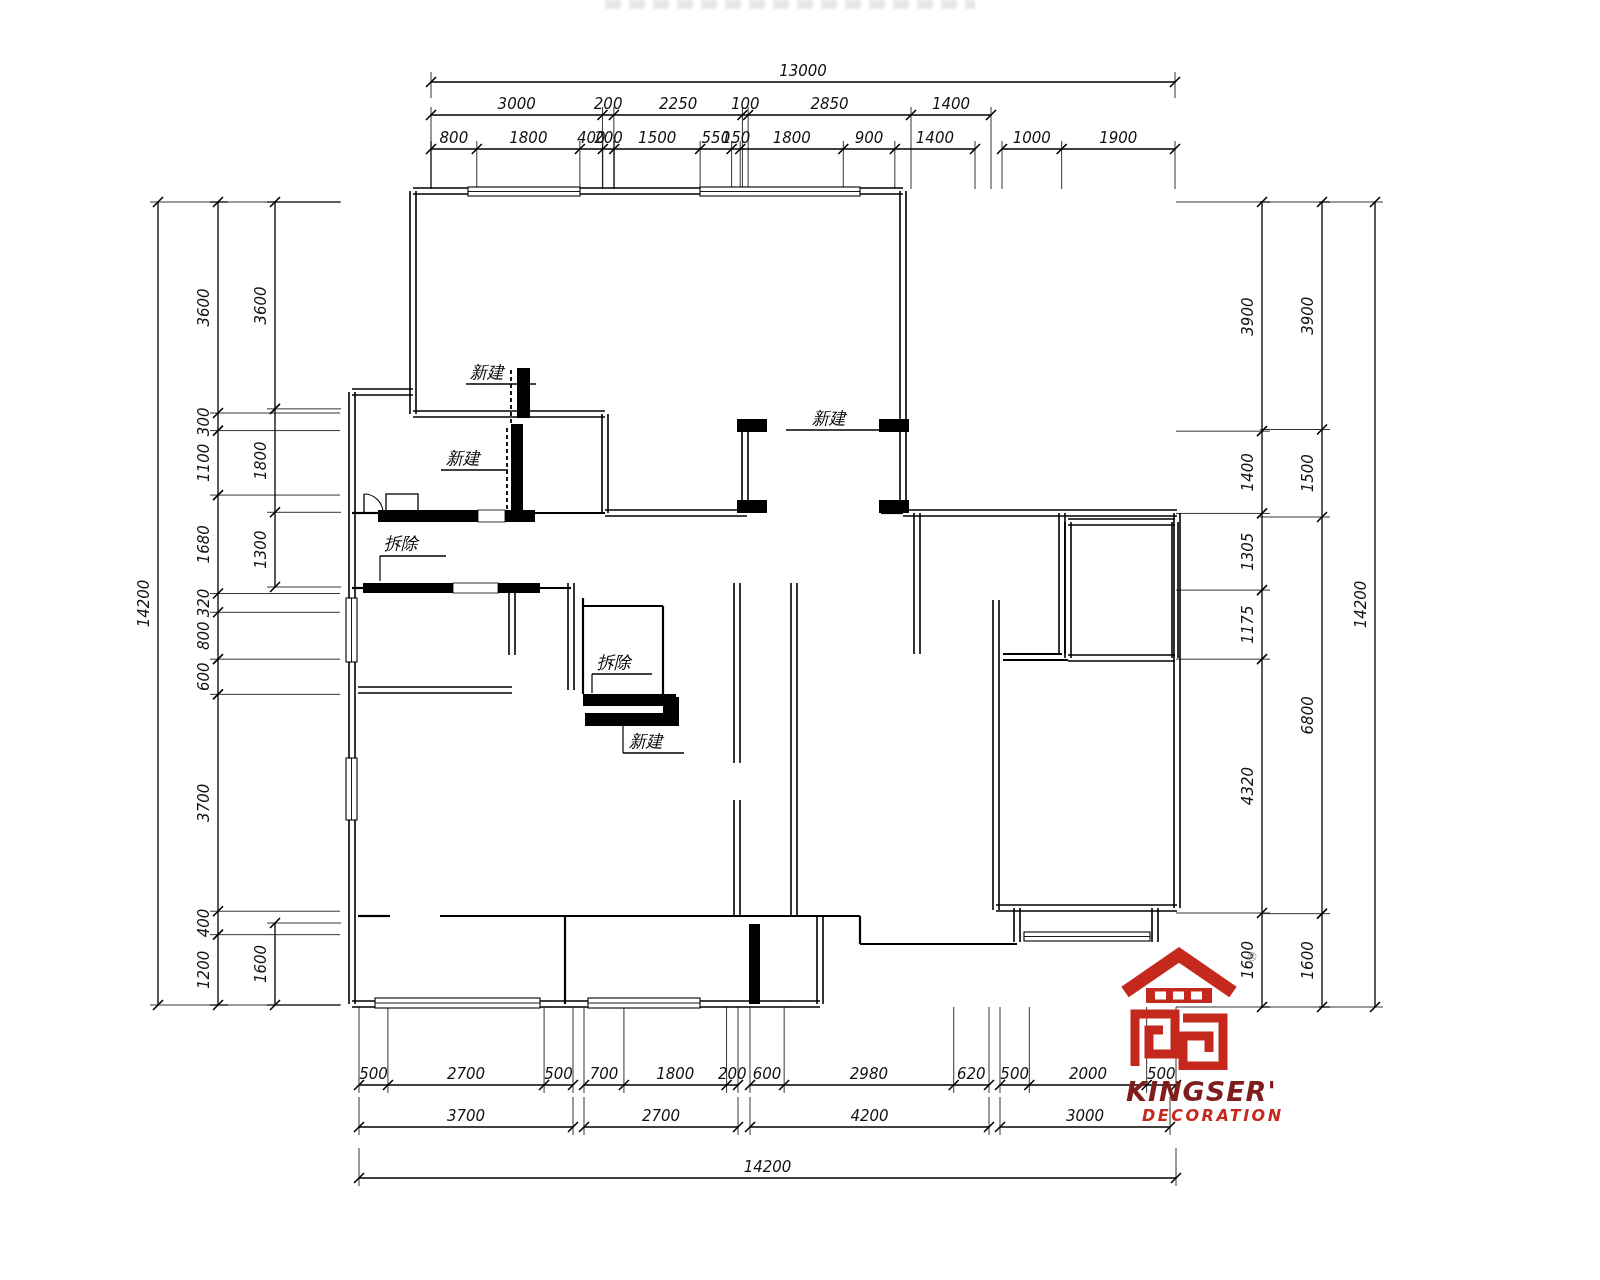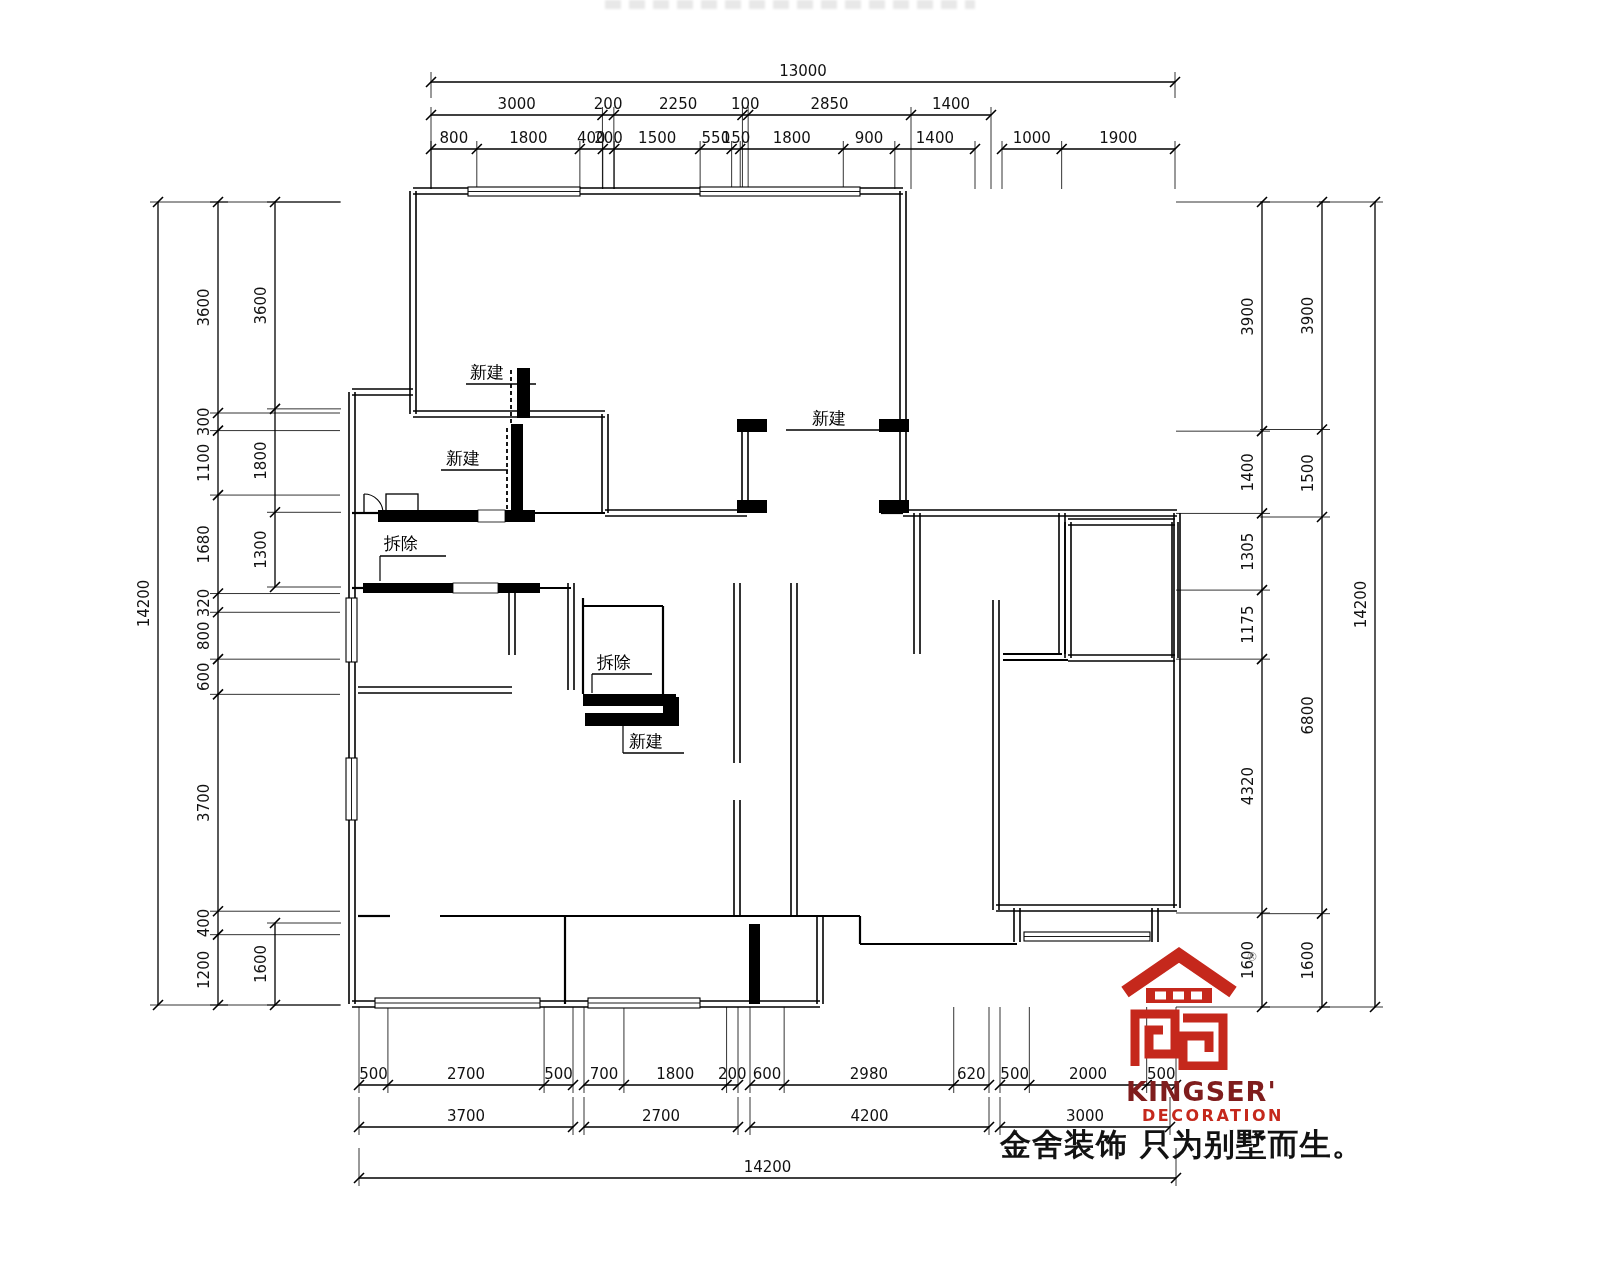--- a/index.html
+++ b/index.html
@@ -1,17 +1,17 @@
 <!DOCTYPE html>
 <html><head>
 <meta charset="utf-8">
 <style>
   html,body{margin:0;padding:0;background:#fff;}
   .canvas{position:relative;width:1600px;height:1280px;background:#ffffff;
-          font-family:"DejaVu Sans",sans-serif;overflow:hidden;}
+          font-family:"DejaVu Sans",sans-serif;overflow:hidden;font-style:italic;}
   svg{position:absolute;left:0;top:0;}
   .ghost{position:absolute;left:605px;top:0;width:370px;height:9px;opacity:.22;
          filter:blur(1px);
          background:repeating-linear-gradient(90deg,#9a9a9a 0 16px,transparent 16px 24px);}
   .logo{position:absolute;left:1118px;top:946px;width:260px;}
   .logo .brand{position:absolute;left:8px;top:130px;font-weight:bold;font-size:27px;
                letter-spacing:1px;color:#7f1d1d;}
   .logo .sub{position:absolute;left:24px;top:160px;font-weight:bold;font-size:16px;
              letter-spacing:2.5px;color:#c5281c;}
   .logo .reg{position:absolute;left:128px;top:4px;font-size:12px;color:#8a8a8a;}
@@ -464,14 +464,13 @@
         <rect x="37" y="45.5" width="11" height="8"></rect>
         <rect x="55" y="45.5" width="11" height="8"></rect>
         <rect x="73" y="45.5" width="11" height="8"></rect>
       </g>
     </svg>
     <div class="reg">®</div>
     <div class="brand">KINGSER'</div>
     <div class="sub">DECORATION</div>
   </div>
 
-  <div class="tagline">金舍装饰 只为别墅而生。</div>
 </div>
 
 </body></html>

